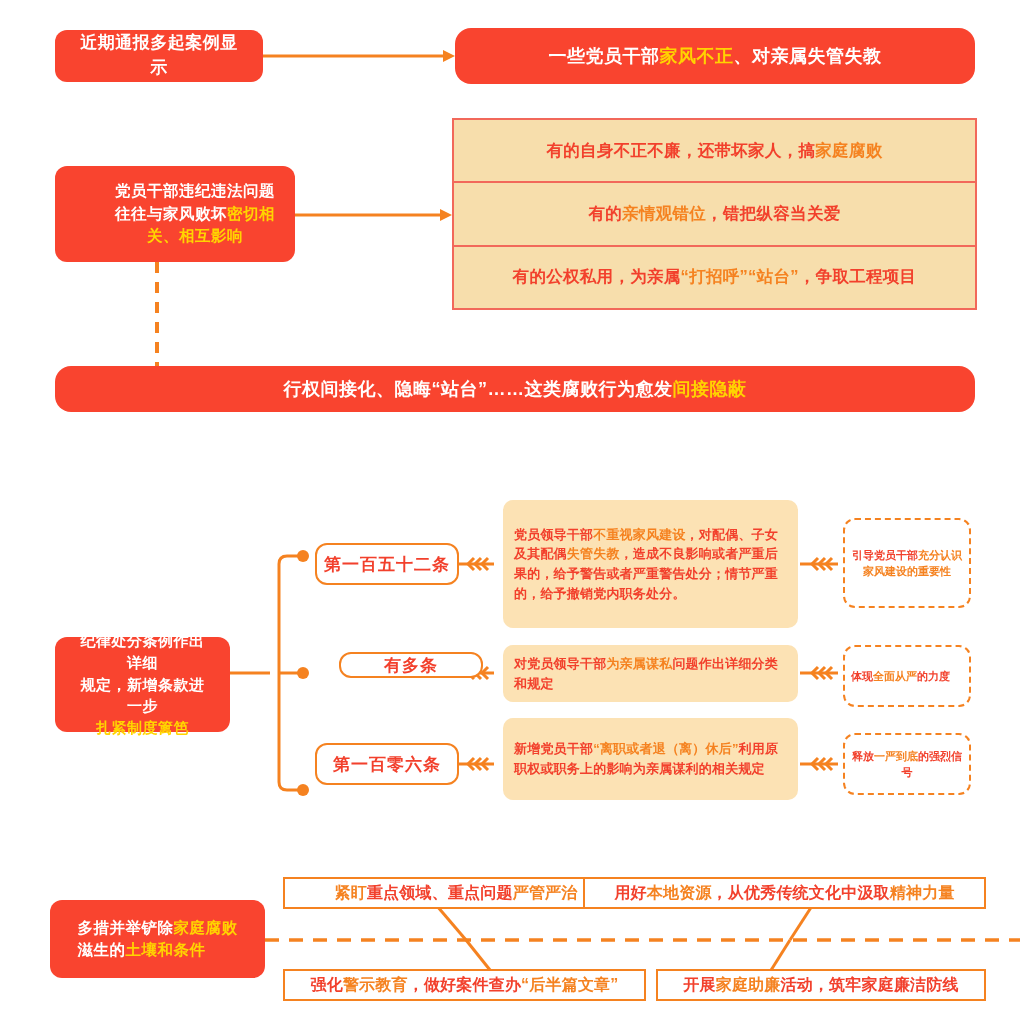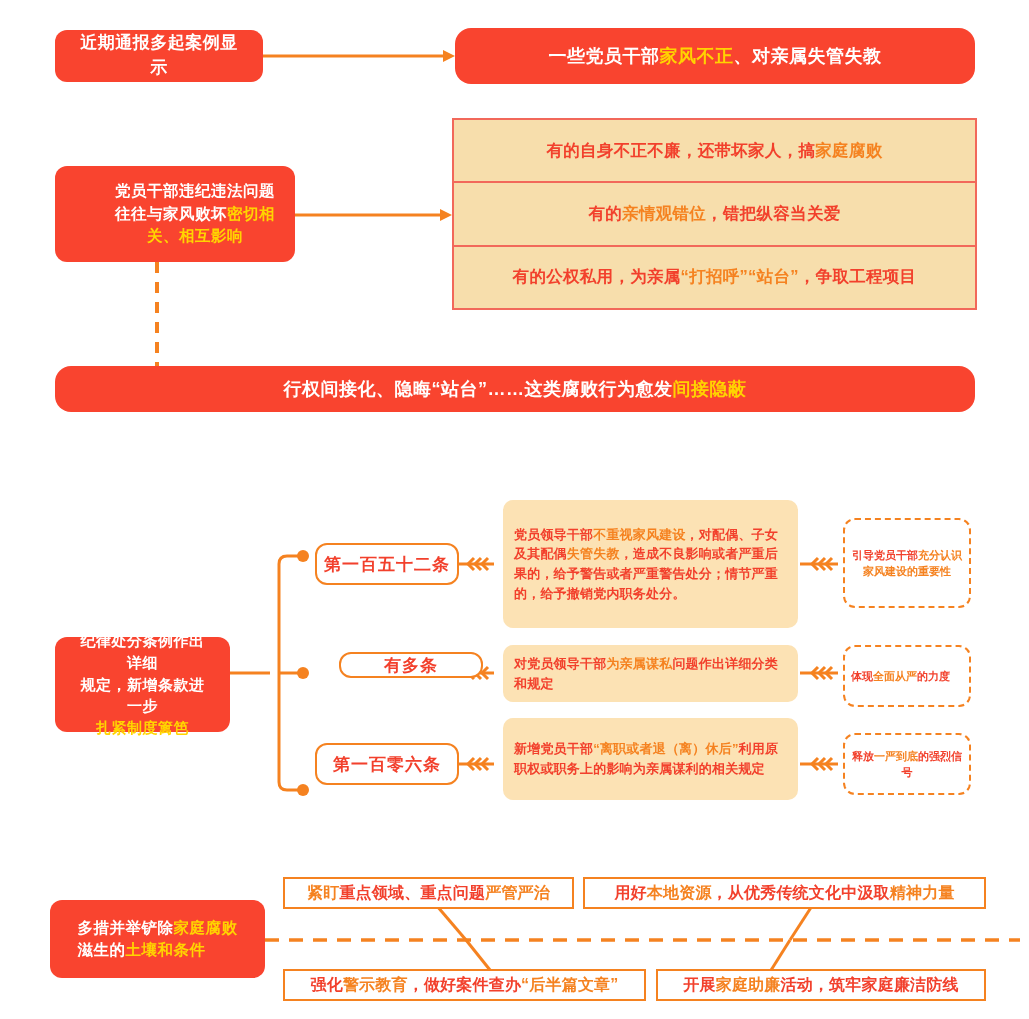--- a/index.html
+++ b/index.html
@@ -271,21 +271,21 @@
     </span>
   </div>
 
   <div class="abs redbox" style="left:50px;top:900px;width:215px;height:78px;font-size:15.5px;">
     <span style="text-align:left;">
       <span class="t-white">多措并举铲除</span><span class="t-yellow">家庭腐败</span><br>
       <span class="t-white">滋生的</span><span class="t-yellow">土壤和条件</span>
     </span>
   </div>
 
-  <div class="abs orangebox" style="left:283px;top:877px;width:291px;height:32px;">
+  <div class="abs orangebox" style="left:283px;top:877px;width:346px;height:32px;">
     <span>
       <span class="t-orange">紧盯</span><span class="t-red">重点领域、重点问题</span><span class="t-orange">严管严治</span>
     </span>
   </div>
 
   <div class="abs orangebox" style="left:583px;top:877px;width:403px;height:32px;">
     <span>
       <span class="t-red">用好</span><span class="t-orange">本地资源</span><span class="t-red">，从优秀传统文化中汲取</span><span class="t-orange">精神力量</span>
     </span>
   </div>

